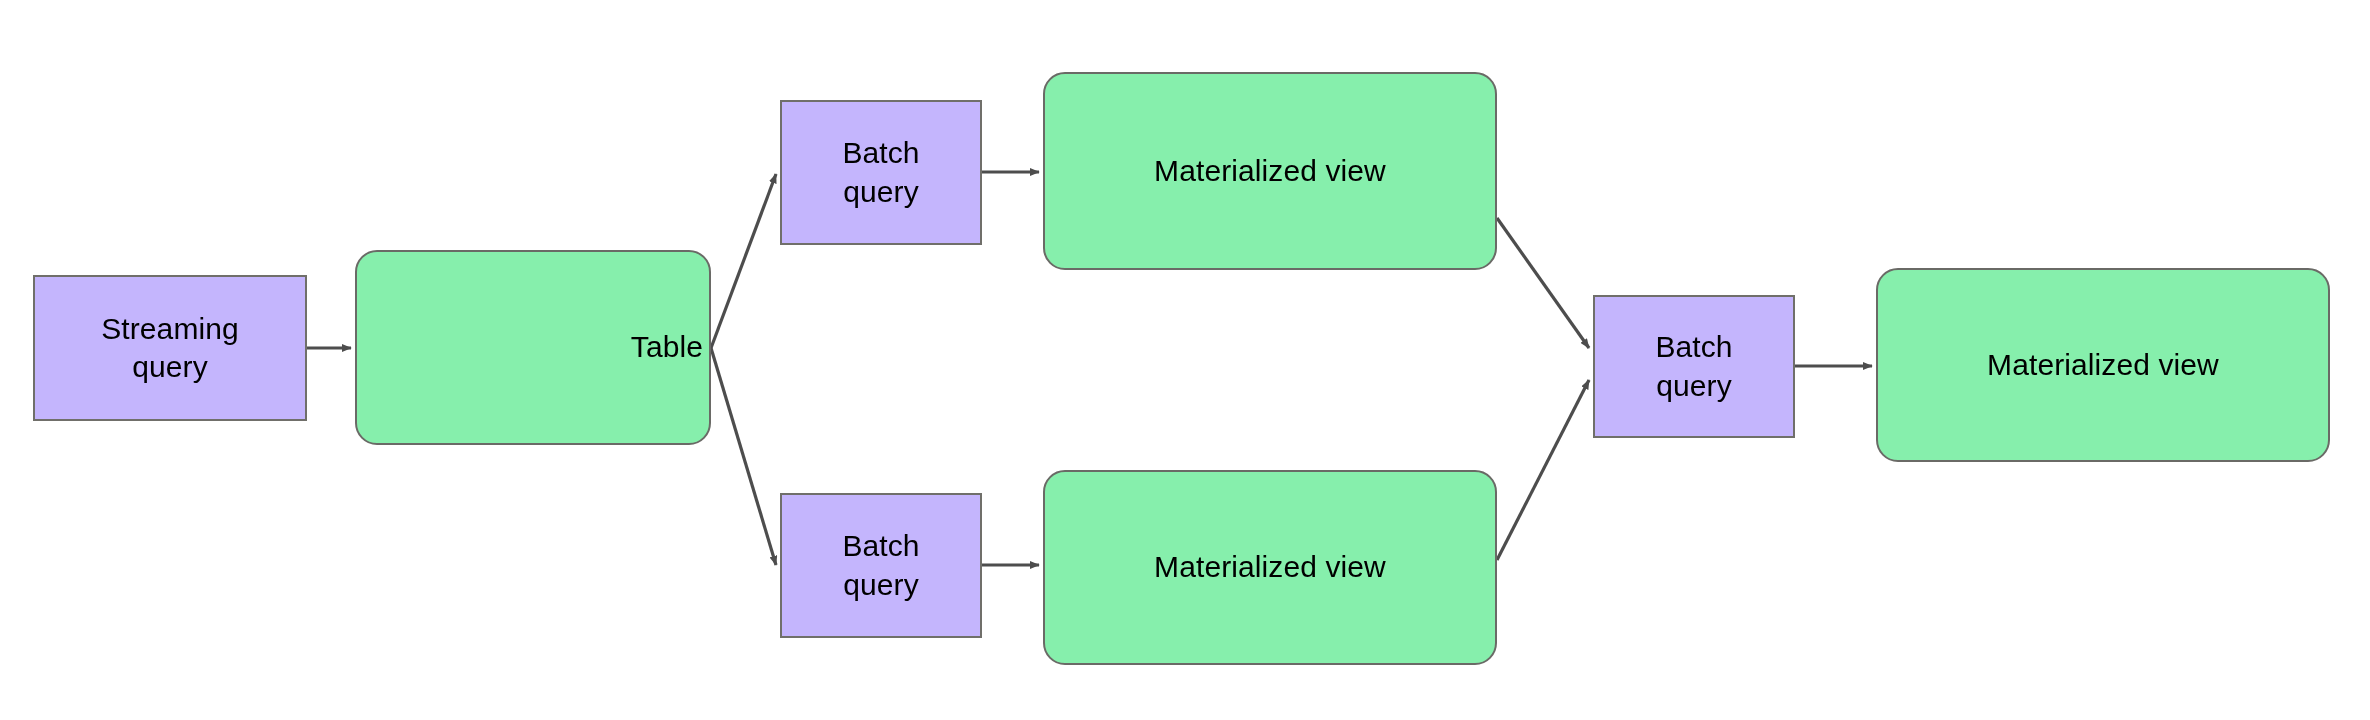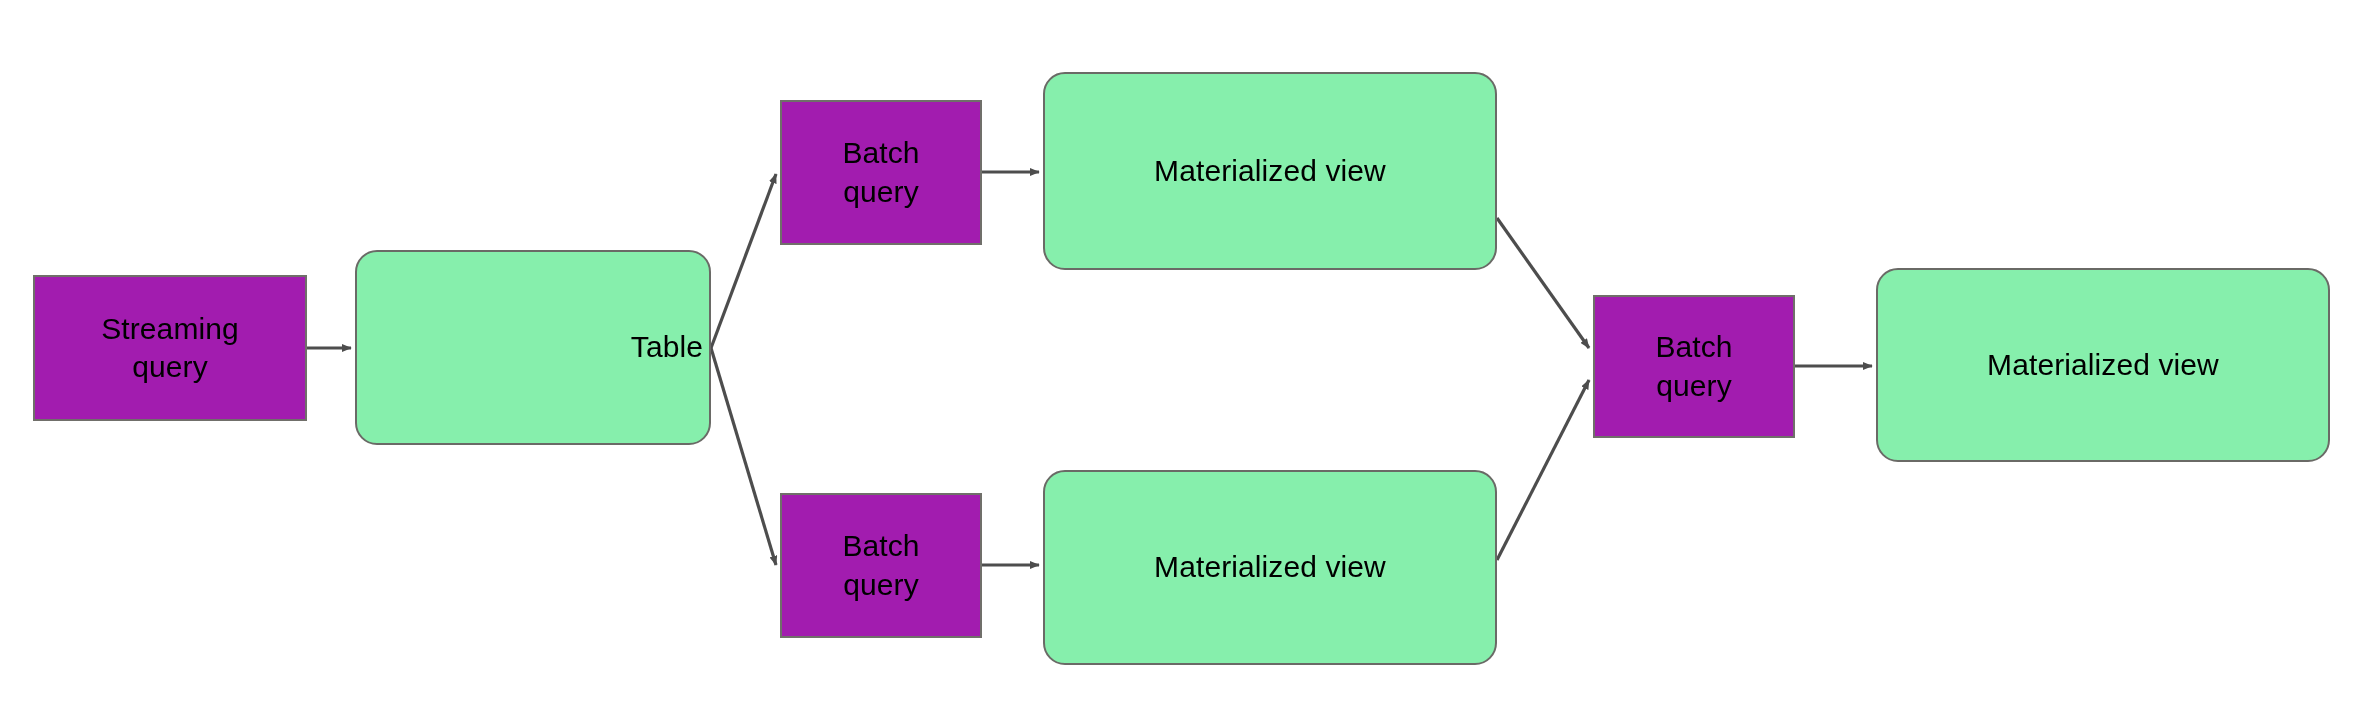--- a/index.html
+++ b/index.html
@@ -33,21 +33,21 @@
     justify-content: center;
     text-align: center;
     color: #000000;
     font-size: 30px;
     line-height: 1.28;
     letter-spacing: 0.1px;
     border: 2px solid #666666;
     z-index: 2;
   }
   .node.process {
-    background: #a21caf;
+    background: #c4b5fd;
     border-color: #706f6a;
     border-radius: 0;
   }
   .node.store {
     background: #86efac;
     border-color: #6a6a66;
     border-radius: 22px;
   }
   .node .label {
     display: block;

